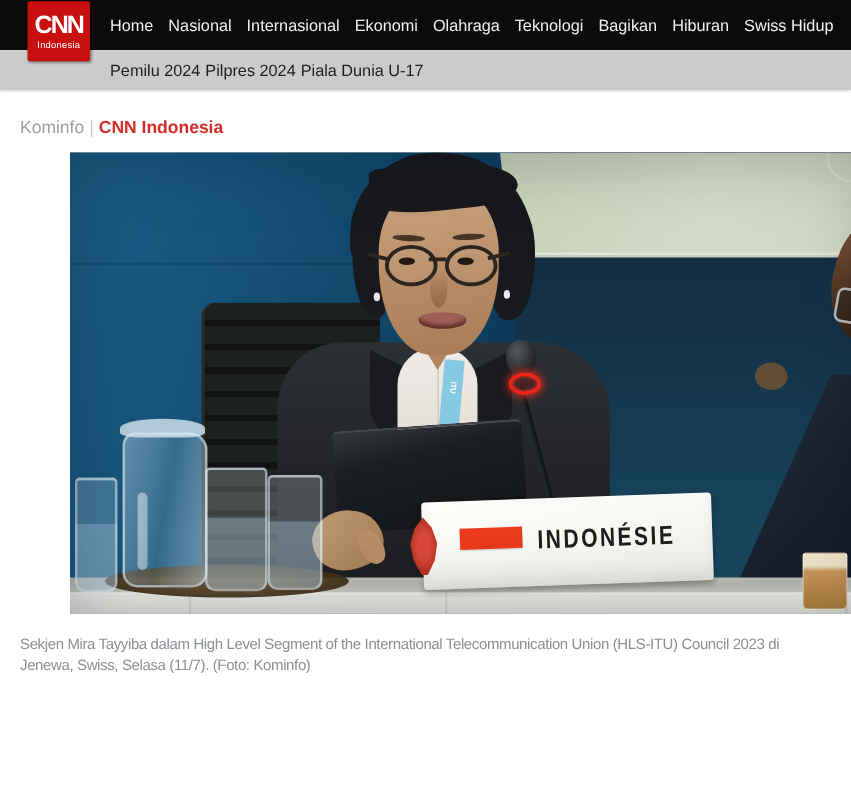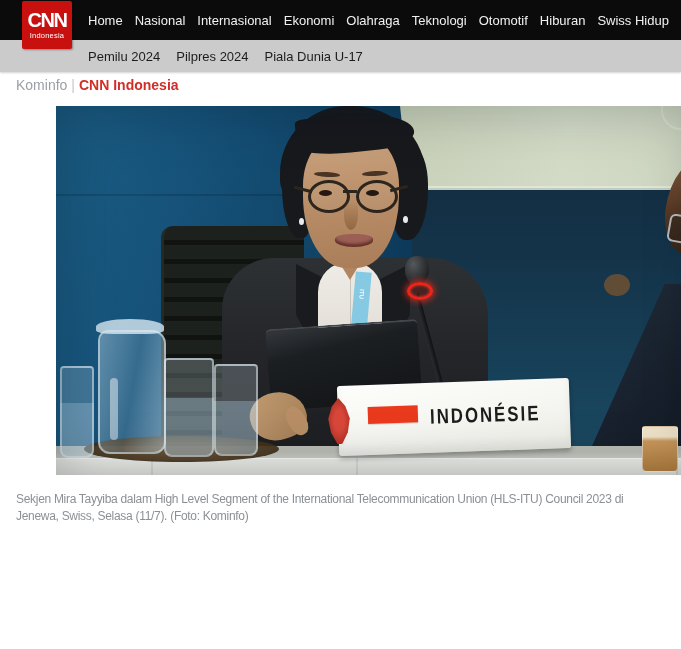--- a/index.html
+++ b/index.html
@@ -15,31 +15,31 @@
   }
   .topbar .nav-item{color:#f1f1f1;font-size:13px;white-space:nowrap;cursor:pointer;}
   .logo-box{
     position:absolute;left:22px;top:1px;width:50px;height:48px;z-index:30;
     background:#c8100f;border-radius:2px;display:flex;flex-direction:column;
     align-items:center;justify-content:center;box-shadow:1px 1px 2px rgba(0,0,0,.35);
   }
   .logo-cnn{color:#fff;font-size:20px;font-weight:800;letter-spacing:-1.5px;line-height:20px;}
   .logo-sub{color:#fff;font-size:7.5px;margin-top:1px;letter-spacing:.2px;}
   .subnav{
-    height:32px;background:#cbcbcb;display:flex;align-items:center;gap:16px;
+    height:32px;background:#cbcbcb;display:flex;align-items:center;gap:4px;
     padding-left:88px;box-sizing:border-box;box-shadow:0 1px 2px rgba(0,0,0,.18);
   }
   .subnav .subnav-item{color:#1d1d1d;font-size:13px;white-space:nowrap;cursor:pointer;}
   
   .article{padding:0 16px;}
   .title{
     margin-top:12px;font-size:26px;font-weight:700;color:#262626;
     line-height:1.27;letter-spacing:-1px;max-width:650px;
   }
-  .byline{margin-top:5px;font-size:14px;color:#9aa0a5;}
+  .byline{margin-top:21px;font-size:14px;color:#9aa0a5;}
   .byline .sep{color:#c4c8cc;margin:0 4px;}
   .byline .site{color:#d22d26;font-weight:700;cursor:pointer;}
   .date{margin-top:6px;font-size:13.5px;color:#c4c4c4;}
   .share-row{margin-top:13px;display:flex;align-items:center;gap:8px;}
   .share-label{font-size:14px;font-weight:700;color:#2b2b2b;margin-right:5px;}
   .share-btn{width:27px;height:27px;border-radius:50%;display:flex;align-items:center;justify-content:center;cursor:pointer;}
   .share-btn.fb{background:#35518e;}
   .share-btn.tw{background:#28a3dd;}
   .share-btn svg{width:15px;height:15px;fill:#fff;}
   
@@ -165,21 +165,21 @@
 </head>
 <body>
 
 <header class="topbar">
   <span class="nav-item">Home</span>
   <span class="nav-item">Nasional</span>
   <span class="nav-item">Internasional</span>
   <span class="nav-item">Ekonomi</span>
   <span class="nav-item">Olahraga</span>
   <span class="nav-item">Teknologi</span>
-  <span class="nav-item">Otomotif</span>
+  <span class="nav-item">Bagikan</span>
   <span class="nav-item">Hiburan</span>
   <span class="nav-item">Swiss Hidup</span>
 </header>
 
 <div class="logo-box">
   <span class="logo-cnn">CNN</span>
   <span class="logo-sub">Indonesia</span>
 </div>
 
 <nav class="subnav">

